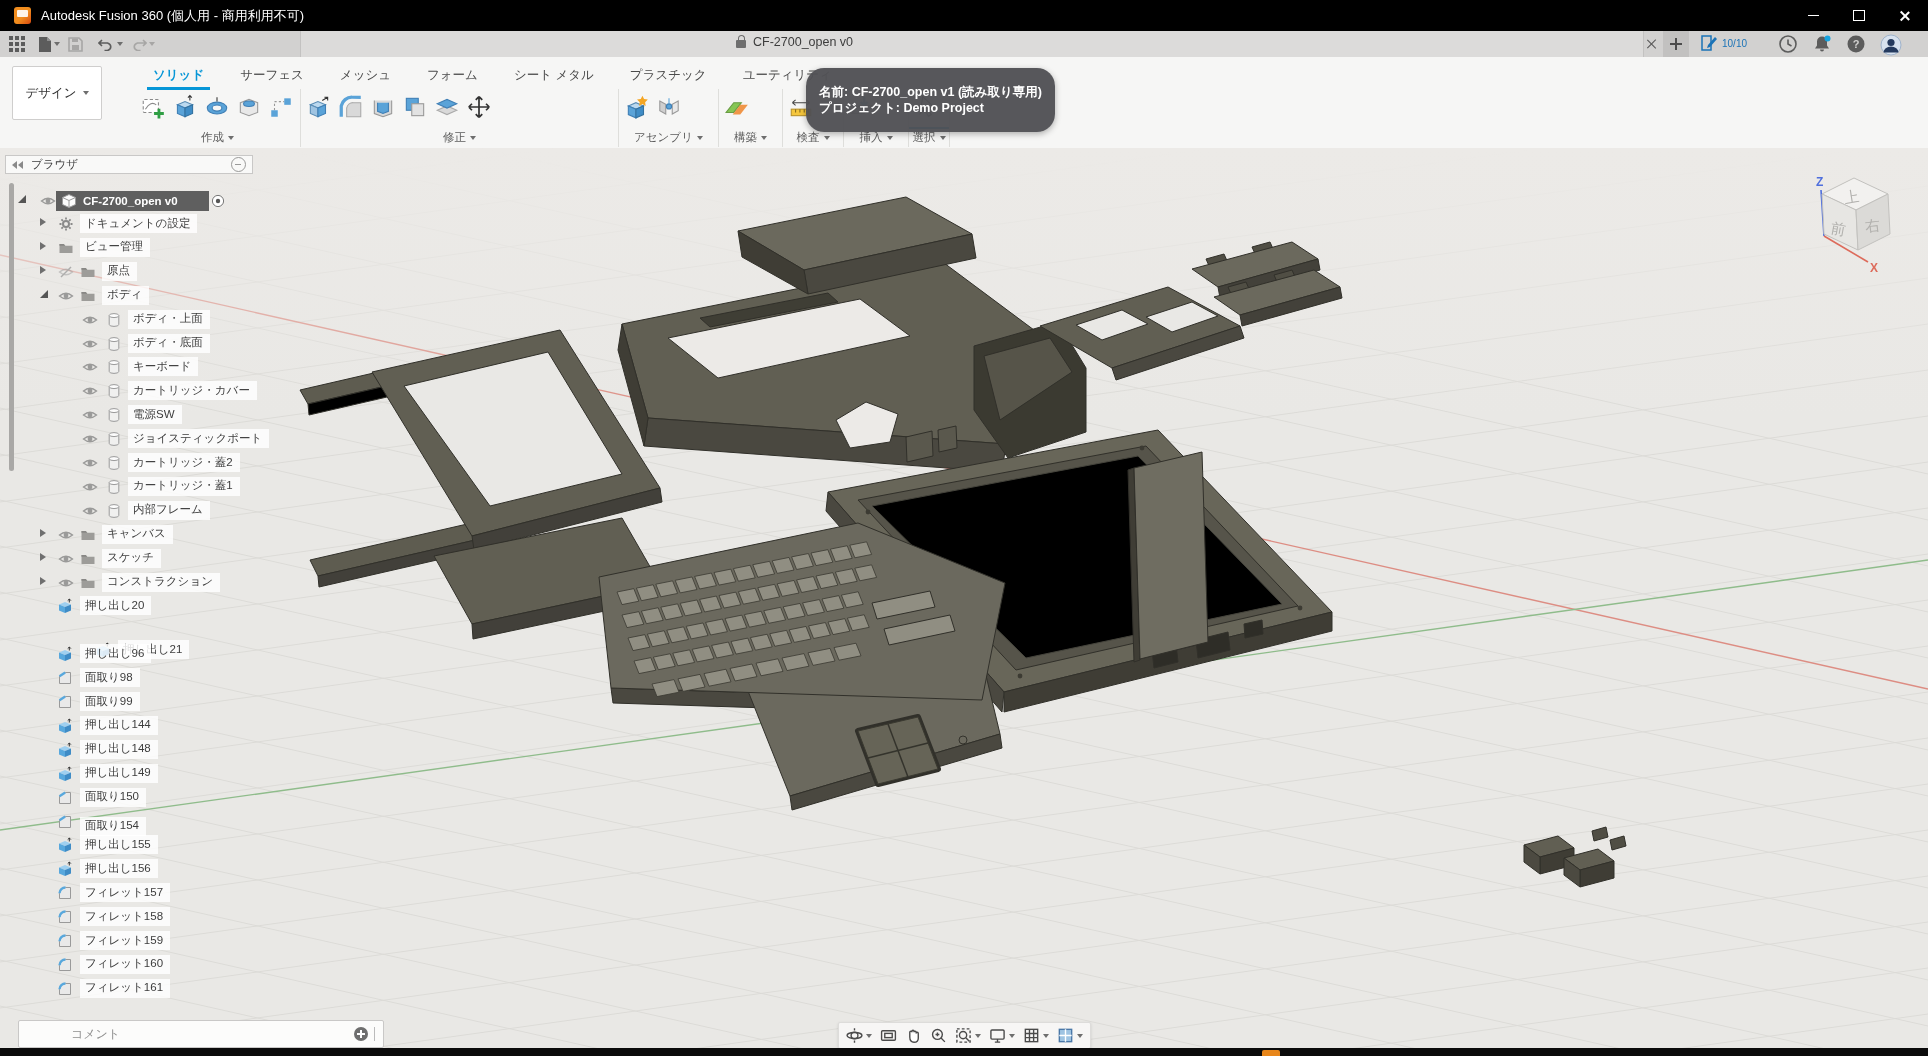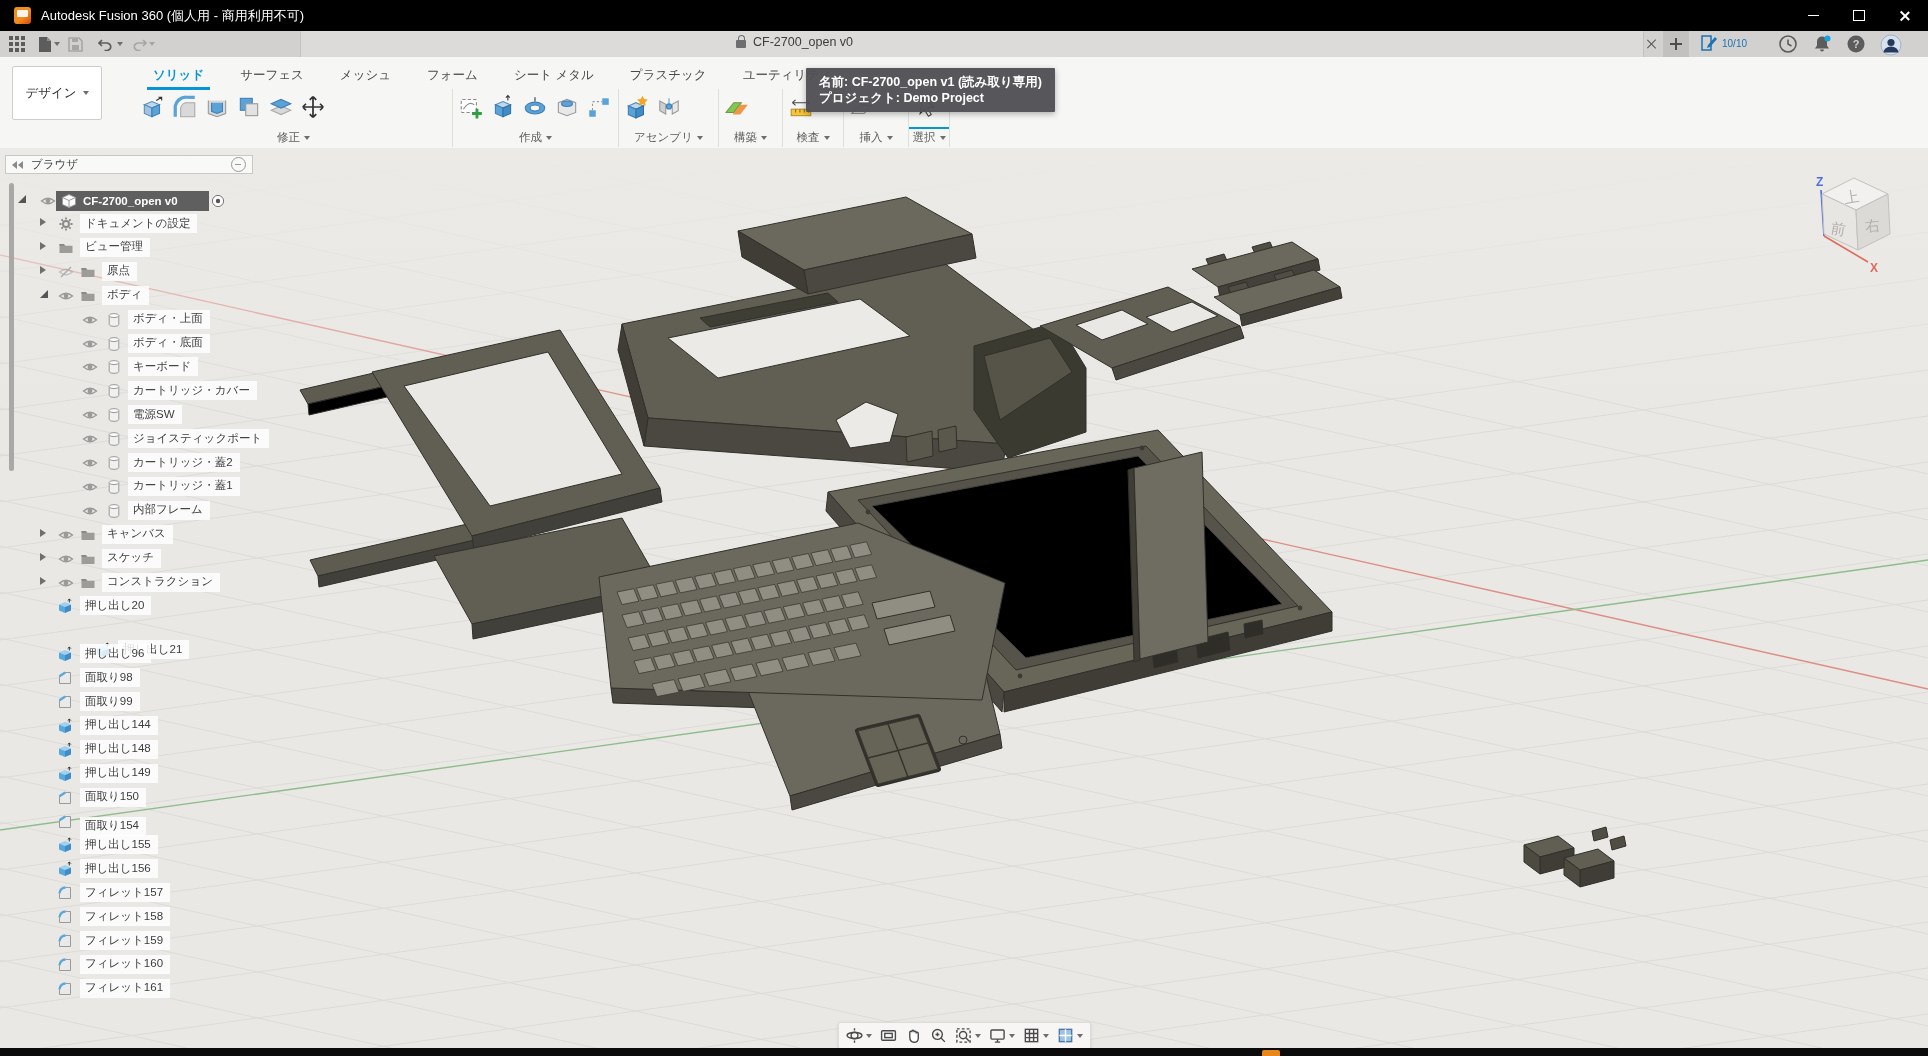--- a/index.html
+++ b/index.html
@@ -54,21 +54,21 @@
   .panels{position:absolute;left:135px;top:32px;height:58px;display:flex;}
   .panel{position:relative;height:58px;border-right:1px solid #dededb;}
   .picons{display:flex;align-items:flex-start;padding:2px 2px 0 3px;gap:2px;}
   .picon{width:30px;height:32px;display:flex;align-items:center;justify-content:center;}
   .picon svg{width:26px;height:26px;}
   .plabel{position:absolute;left:0;right:0;bottom:2px;display:flex;align-items:center;justify-content:center;
           gap:4px;font-size:11.5px;color:#5c5c5c;}
   .plabel.hl{border-top:2px solid #0696d7;padding-top:1px;}
   
   .tooltip{position:absolute;left:806px;top:68px;background:rgba(80,80,84,.96);color:#fff;
-           border-radius:1px;padding:6px 13px;font-size:12.5px;font-weight:bold;line-height:16px;z-index:60;
+           border-radius:18px;padding:16px 13px;font-size:12.5px;font-weight:bold;line-height:16px;z-index:60;
            box-shadow:0 2px 6px rgba(0,0,0,.3);white-space:nowrap;}
   
   #scene{position:absolute;left:0;top:148px;}
   
   .browser{position:absolute;left:0;top:155px;width:320px;height:860px;z-index:30;font-size:11.5px;color:#3d3d3d;}
   .bheader{position:absolute;left:5px;top:0;width:248px;height:19px;background:#f9f9f8;border:1px solid #c9c8c7;
            display:flex;align-items:center;gap:8px;padding:0 6px;box-sizing:border-box;}
   .bcollapse{display:flex;gap:1px;}
   .bcollapse i{width:0;height:0;border-top:4px solid transparent;border-bottom:4px solid transparent;border-right:5px solid #8a8a8a;}
   .bminus{margin-left:auto;width:13px;height:13px;border:1px solid #9a9a99;border-radius:50%;position:relative;}
@@ -215,20 +215,62 @@
     <div class="tabsrow" id="ribbonTabs">
         <span class="rtab active">ソリッド</span>
         <span class="rtab">サーフェス</span>
         <span class="rtab">メッシュ</span>
         <span class="rtab">フォーム</span>
         <span class="rtab">シート メタル</span>
         <span class="rtab">プラスチック</span>
         <span class="rtab">ユーティリティ</span>
       </div>
     <div class="panels" id="ribbonPanels">
+        <div class="panel" style="width: 165px;">
+          <div class="picons">
+            <div class="picon">
+              <svg viewBox="0 0 24 24">
+                <rect x="3" y="5" width="14" height="12" rx="1" fill="#fff" stroke="#8a8a8a" stroke-dasharray="3 2"></rect>
+                <path d="M5 14 Q10 6 15 10" fill="none" stroke="#8a8a8a"></path>
+                <path d="M13 18 h9 M17.5 13.5 v9" stroke="#2f9e44" stroke-width="2.6"></path>
+              </svg>
+            </div>
+            <div class="picon">
+              <svg viewBox="0 0 24 24">
+                <polygon points="5,10 12,7 19,10 12,13" fill="#bcd9ef" stroke="#5a8db5"></polygon>
+                <polygon points="5,10 12,13 12,21 5,18" fill="#5aa3d8" stroke="#3f7fb5"></polygon>
+                <polygon points="12,13 19,10 19,18 12,21" fill="#3f8cc6" stroke="#33719f"></polygon>
+                <path d="M16.5 6 V1.5 M14.7 3.3 L16.5 1.5 l1.8 1.8" stroke="#333" fill="none"></path>
+              </svg>
+            </div>
+            <div class="picon">
+              <svg viewBox="0 0 24 24">
+                <path d="M3 13 a9 5.5 0 0 0 18 0 a9 5.5 0 0 0 -18 0 m4.5 0 a4.5 2.8 0 0 0 9 0 a4.5 2.8 0 0 0 -9 0" fill="#5aa3d8" fill-rule="evenodd" stroke="#3f7fb5"></path>
+                <path d="M12 3 v4" stroke="#333"></path>
+              </svg>
+            </div>
+            <div class="picon">
+              <svg viewBox="0 0 24 24">
+                <polygon points="4,8 12,5 20,8 20,17 12,20 4,17" fill="#e8e8e8" stroke="#999"></polygon>
+                <ellipse cx="12" cy="9" rx="5" ry="2.5" fill="#5aa3d8" stroke="#3f7fb5"></ellipse>
+              </svg>
+            </div>
+            <div class="picon">
+              <svg viewBox="0 0 24 24">
+                <path d="M6 15 V7 h9" stroke="#999" fill="none" stroke-dasharray="2 2"></path>
+                <rect x="3" y="15" width="6" height="6" fill="#5aa3d8"></rect>
+                <rect x="15" y="4" width="6" height="6" fill="#5aa3d8"></rect>
+              </svg>
+            </div>
+          </div>
+          <div class="plabel">
+            <span>作成</span>
+            <span class="caret"></span>
+          </div>
+        </div>
         <div class="panel" style="width: 317px;">
           <div class="picons">
             <div class="picon">
               <svg viewBox="0 0 24 24">
                 <polygon points="4,10 11,7 18,10 11,13" fill="#bcd9ef" stroke="#5a8db5"></polygon>
                 <polygon points="4,10 11,13 11,21 4,18" fill="#9fc4e2" stroke="#5a8db5"></polygon>
                 <polygon points="11,13 18,10 18,18 11,21" fill="#5aa3d8" stroke="#3f7fb5"></polygon>
                 <path d="M15 6 l5 -3 m-3 0 h3 v3" stroke="#333" fill="none"></path>
               </svg>
             </div>
@@ -257,62 +299,20 @@
               </svg>
             </div>
             <div class="picon">
               <svg viewBox="0 0 24 24">
                 <path d="M12 2.5 v19 M2.5 12 h19 M12 2.5 l-3 3 M12 2.5 l3 3 M12 21.5 l-3 -3 M12 21.5 l3 -3 M2.5 12 l3 -3 M2.5 12 l3 3 M21.5 12 l-3 -3 M21.5 12 l-3 3" stroke="#333" stroke-width="1.6" fill="none"></path>
               </svg>
             </div>
           </div>
           <div class="plabel">
             <span>修正</span>
-            <span class="caret"></span>
-          </div>
-        </div>
-        <div class="panel" style="width: 165px;">
-          <div class="picons">
-            <div class="picon">
-              <svg viewBox="0 0 24 24">
-                <rect x="3" y="5" width="14" height="12" rx="1" fill="#fff" stroke="#8a8a8a" stroke-dasharray="3 2"></rect>
-                <path d="M5 14 Q10 6 15 10" fill="none" stroke="#8a8a8a"></path>
-                <path d="M13 18 h9 M17.5 13.5 v9" stroke="#2f9e44" stroke-width="2.6"></path>
-              </svg>
-            </div>
-            <div class="picon">
-              <svg viewBox="0 0 24 24">
-                <polygon points="5,10 12,7 19,10 12,13" fill="#bcd9ef" stroke="#5a8db5"></polygon>
-                <polygon points="5,10 12,13 12,21 5,18" fill="#5aa3d8" stroke="#3f7fb5"></polygon>
-                <polygon points="12,13 19,10 19,18 12,21" fill="#3f8cc6" stroke="#33719f"></polygon>
-                <path d="M16.5 6 V1.5 M14.7 3.3 L16.5 1.5 l1.8 1.8" stroke="#333" fill="none"></path>
-              </svg>
-            </div>
-            <div class="picon">
-              <svg viewBox="0 0 24 24">
-                <path d="M3 13 a9 5.5 0 0 0 18 0 a9 5.5 0 0 0 -18 0 m4.5 0 a4.5 2.8 0 0 0 9 0 a4.5 2.8 0 0 0 -9 0" fill="#5aa3d8" fill-rule="evenodd" stroke="#3f7fb5"></path>
-                <path d="M12 3 v4" stroke="#333"></path>
-              </svg>
-            </div>
-            <div class="picon">
-              <svg viewBox="0 0 24 24">
-                <polygon points="4,8 12,5 20,8 20,17 12,20 4,17" fill="#e8e8e8" stroke="#999"></polygon>
-                <ellipse cx="12" cy="9" rx="5" ry="2.5" fill="#5aa3d8" stroke="#3f7fb5"></ellipse>
-              </svg>
-            </div>
-            <div class="picon">
-              <svg viewBox="0 0 24 24">
-                <path d="M6 15 V7 h9" stroke="#999" fill="none" stroke-dasharray="2 2"></path>
-                <rect x="3" y="15" width="6" height="6" fill="#5aa3d8"></rect>
-                <rect x="15" y="4" width="6" height="6" fill="#5aa3d8"></rect>
-              </svg>
-            </div>
-          </div>
-          <div class="plabel">
-            <span>作成</span>
             <span class="caret"></span>
           </div>
         </div>
         <div class="panel" style="width: 99px;">
           <div class="picons">
             <div class="picon">
               <svg viewBox="0 0 24 24">
                 <polygon points="4,11 11,8 18,11 11,14" fill="#bcd9ef" stroke="#5a8db5"></polygon>
                 <polygon points="4,11 11,14 11,22 4,19" fill="#5aa3d8" stroke="#3f7fb5"></polygon>
                 <polygon points="11,14 18,11 18,19 11,22" fill="#3f8cc6" stroke="#33719f"></polygon>
@@ -1137,17 +1137,22 @@
       </div>
       <div class="navbtn">
         <svg width="17" height="17" viewBox="0 0 16 16" fill="none" stroke="#4a4a4a" stroke-width="1.3">
           <rect x="2.2" y="2.2" width="11.6" height="11.6" fill="#9fc4e2" stroke="#4a78a8"></rect>
           <path d="M8 2.2 v11.6 M2.2 8 h11.6" stroke="#fff"></path>
         </svg>
         <span class="caret"></span>
       </div>
     </div>
 
+  <div class="commentbar">
+    <span class="ph">コメント</span>
+    <span class="cplus"></span>
+    <span class="cgrip"></span>
+  </div>
 
   <div class="taskbar">
     <div class="orange"></div>
   </div>
 </div>
 
 </body></html>

